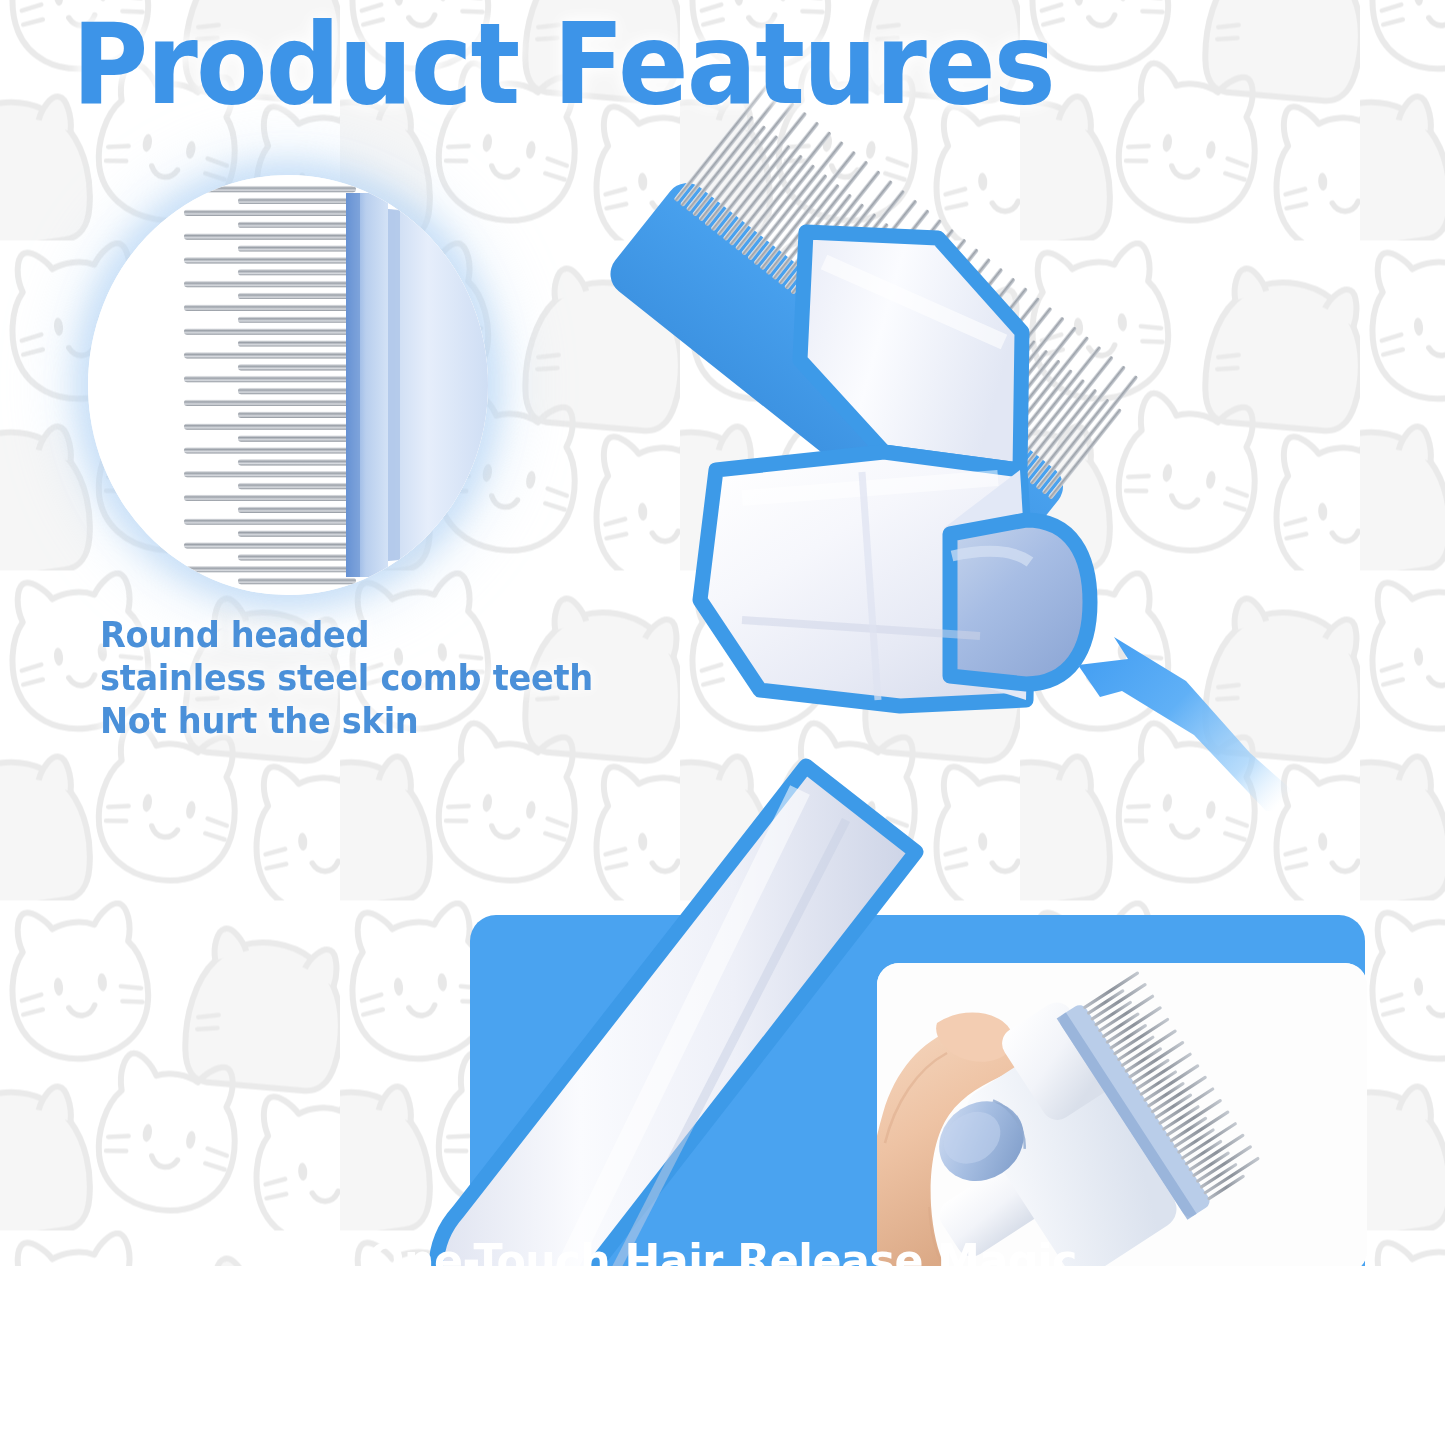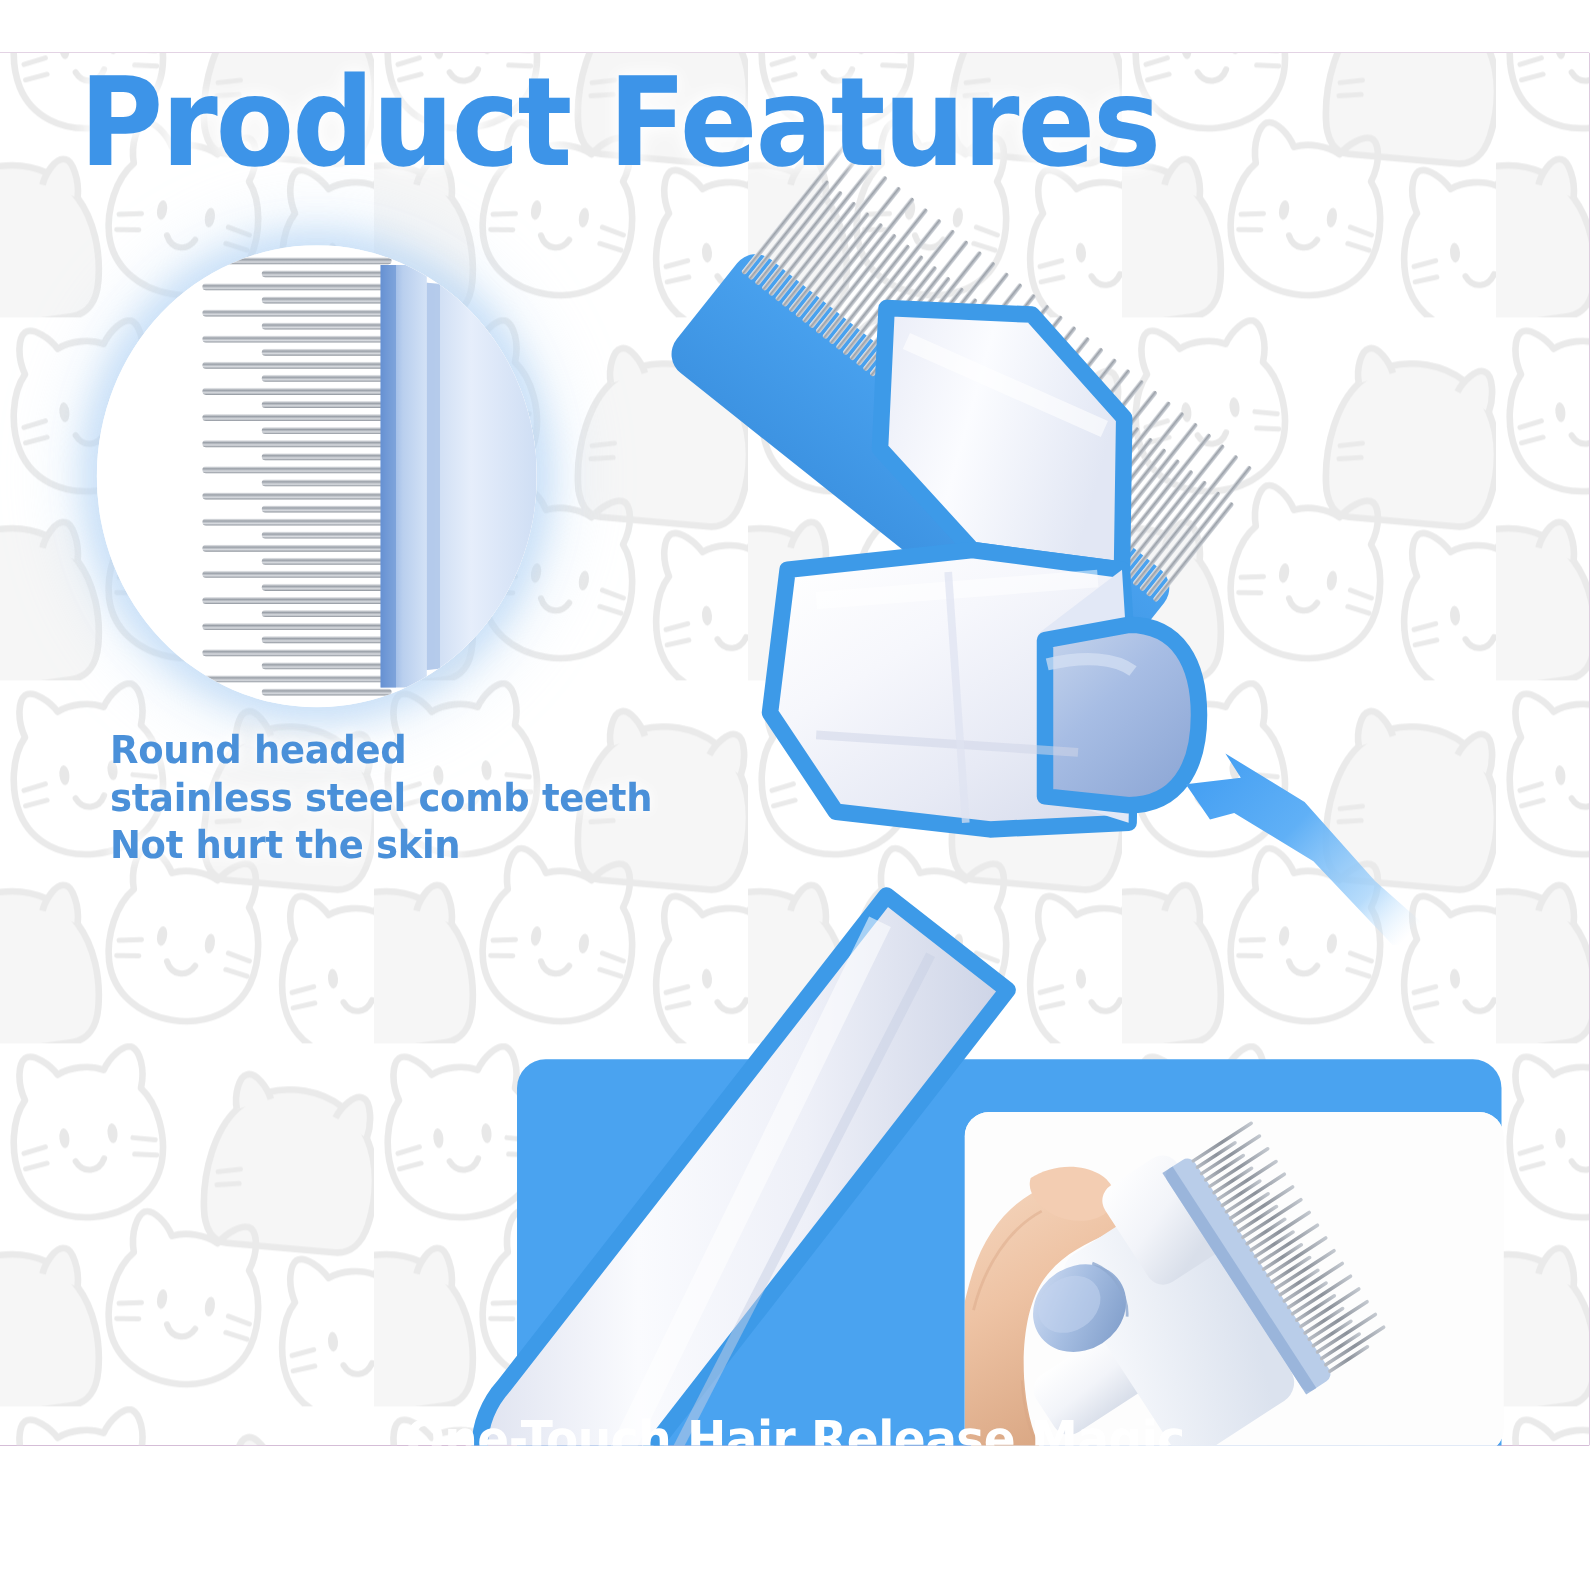--- a/index.html
+++ b/index.html
@@ -1,18 +1,18 @@
 <!DOCTYPE html>
 <html><head>
 <meta charset="utf-8">
 <style>
   html,body{margin:0;padding:0;background:#fff;}
   body{width:1445px;height:1445px;overflow:hidden;
        font-family:"Liberation Sans","DejaVu Sans",sans-serif;}
-  #stage{position:relative;width:1445px;height:1266px;background:#701a75;overflow:hidden;margin-top:48px;}
+  #stage{position:relative;width:1445px;height:1266px;background:#0f172a;overflow:hidden;}
 
   
   #catbg{position:absolute;inset:0;z-index:0;}
   #catbg svg{display:block;width:100%;height:100%;}
 
   
   #title{
     position:absolute;left:72px;top:8px;z-index:40;
     font-size:112px;line-height:112px;font-weight:bold;
     letter-spacing:-2px;

